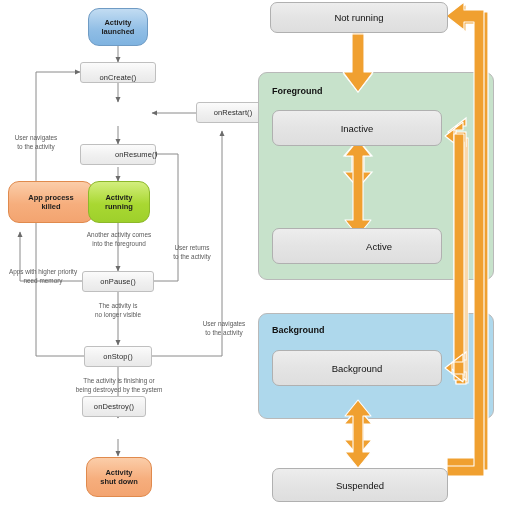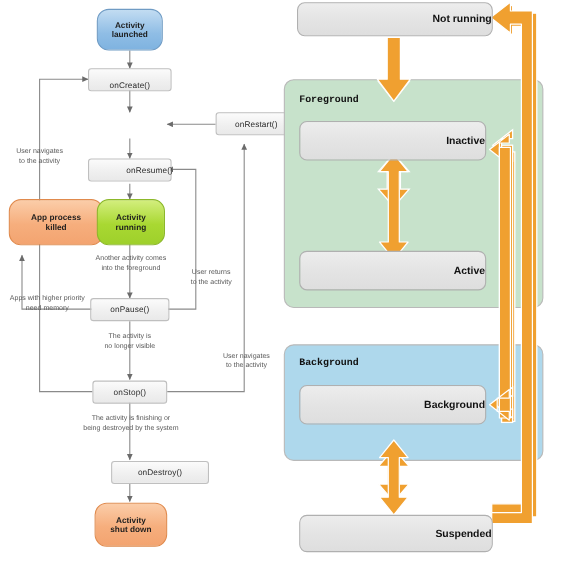--- a/index.html
+++ b/index.html
@@ -63,32 +63,30 @@
     border-radius:9px;
     border:1px solid #b9b9b9;
   }
   .group.fg{background:#c7e2cb;}
   .group.bg{background:#aed8ec;}
   .group-label{
     position:absolute;
     font-size:9px;
     font-weight:bold;
     color:#111;
-    font-family:Liberation Mono, monospace;
   }
   .state{
     position:absolute;
     box-sizing:border-box;
     border:1px solid #b0b0b0;
     border-radius:7px;
     background:linear-gradient(to bottom,#ededed 0%,#e4e4e4 50%,#dedede 100%);
-    display:flex;align-items:center;justify-content:flex-end;
+    display:flex;align-items:center;justify-content:center;
     font-size:9.5px;
     color:#111;
-    font-weight:bold;
   }
 </style>
 </head>
 <body>
 
 <div id="root">
 
   <svg class="layer" viewBox="0 0 512 512">
     <defs>
       <marker id="ah" markerWidth="7" markerHeight="7" refX="5.2" refY="2.6" orient="auto">
@@ -163,21 +161,21 @@
   </div>
 
   <div class="node cb" style="left:82px;top:271px;width:72px;height:21px;">
     <span>onPause()</span>
   </div>
 
   <div class="node cb" style="left:84px;top:346px;width:68px;height:21px;">
     <span>onStop()</span>
   </div>
 
-  <div class="node cb" style="left:82px;top:419px;width:89px;height:21px;margin-left:19px;">
+  <div class="node cb" style="left:82px;top:396px;width:64px;height:21px;">
     <span>onDestroy()</span>
   </div>
 
   <div class="node cap orange" style="left:86px;top:457px;width:66px;height:40px;">
     <div>
       <div>Activity</div>
       <div>shut down</div>
     </div>
   </div>
 

